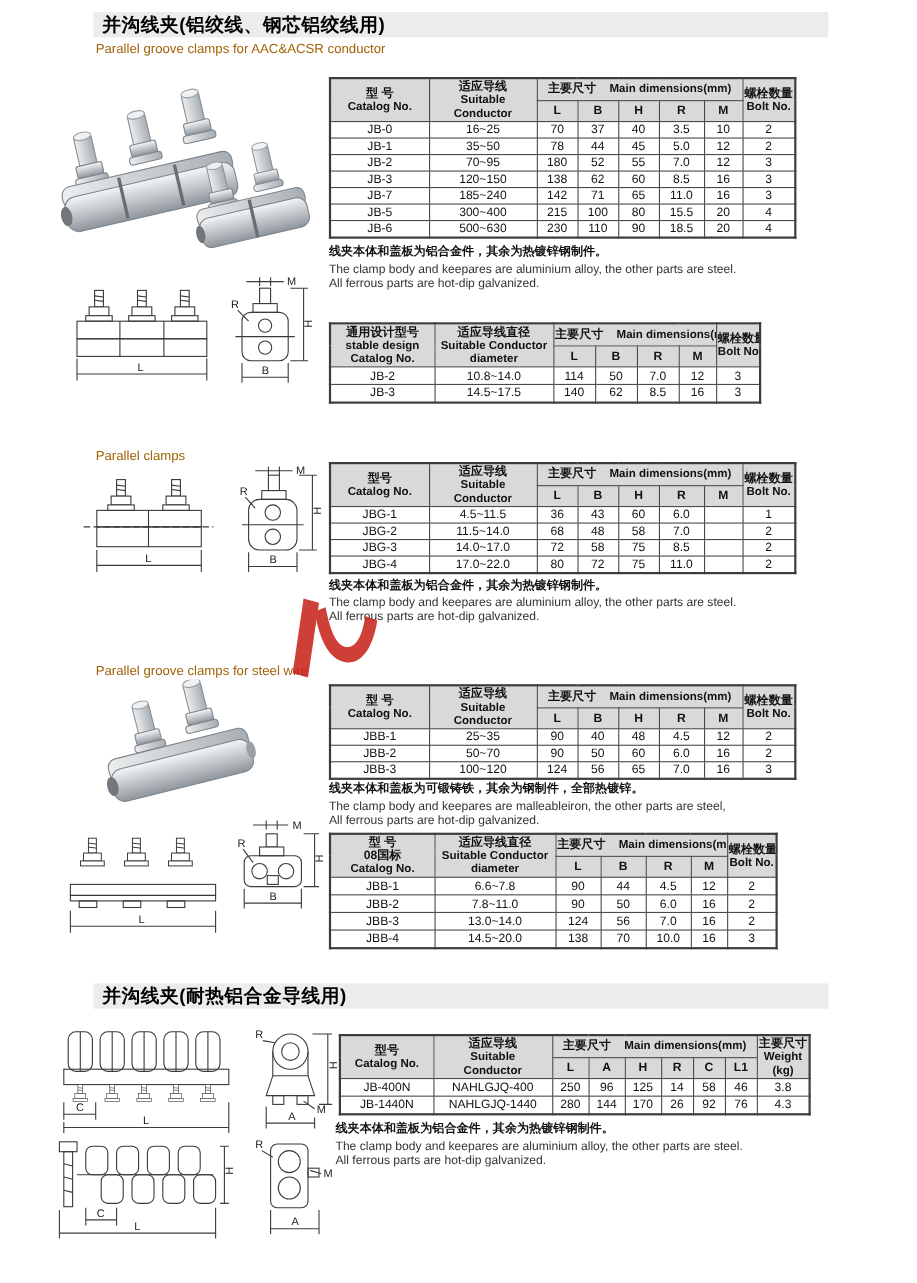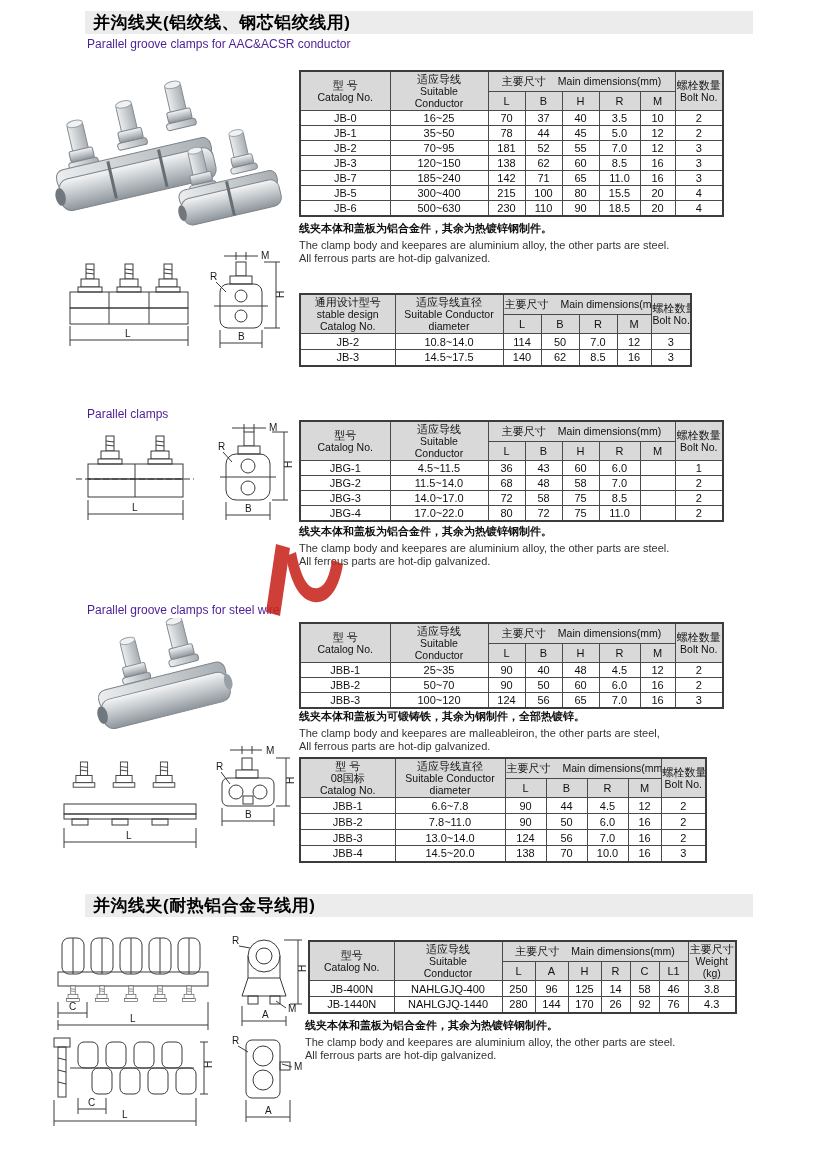--- a/index.html
+++ b/index.html
@@ -2,31 +2,31 @@
 <html><head>
 <meta charset="utf-8">
 <style>
   *{margin:0;padding:0;box-sizing:border-box}
   html,body{background:#fff}
   body{font-family:"Liberation Sans","DejaVu Sans",sans-serif;color:#111}
   #page{position:relative;width:834px;height:1166px;background:#fff;overflow:hidden}
 
   .bar{position:absolute;width:668px;height:23px;background:#ececec;display:flex;
        padding-left:8px;font-weight:bold;font-size:17px;color:#000;letter-spacing:.5px;z-index:1}
-  .sub{position:absolute;font-size:12px;color:#4c1d95;z-index:1}
+  .sub{position:absolute;font-size:12px;color:#a16207;z-index:1}
 
   .note{position:absolute;width:445px;z-index:2}
   .note .cn{font-size:11px;font-weight:bold;color:#111;margin-bottom:3px}
   .note .en{font-size:11px;color:#333;line-height:13px}
 
   table.spec{position:absolute;border-collapse:collapse;table-layout:fixed;background:#fff;z-index:2;
              border:2px solid #3c3c3c}
   .spec th,.spec td{border:1px solid #4a4a4a;text-align:center;vertical-align:middle;color:#111;
                     font-size:11px;line-height:12px;padding:1px 1px;overflow:hidden;white-space:nowrap}
-  .spec thead th{background:#d9d9d9;font-weight:normal}
+  .spec thead th{background:#d9d9d9;font-weight:bold}
   .spec thead .he{font-size:10.5px}
   .spec tbody td{height:14px}
   table.tall tbody td{height:16px}
   .gap{display:inline-block;width:12px}
 
   .art{position:absolute;z-index:0}
   .lineart{stroke-linecap:butt}
   text.dl{font-size:10px;fill:#1a1a1a;stroke:none;font-family:"Liberation Sans","DejaVu Sans",sans-serif}
 
   .wm{position:absolute;left:282px;top:556px;font-size:40px;font-weight:bold;color:#a0a0a0;opacity:.72;
@@ -182,21 +182,21 @@
           <td>78</td>
           <td>44</td>
           <td>45</td>
           <td>5.0</td>
           <td>12</td>
           <td>2</td>
         </tr>
         <tr>
           <td>JB-2</td>
           <td>70~95</td>
-          <td>181</td>
+          <td>180</td>
           <td>52</td>
           <td>55</td>
           <td>7.0</td>
           <td>12</td>
           <td>3</td>
         </tr>
         <tr>
           <td>JB-3</td>
           <td>120~150</td>
           <td>138</td>

